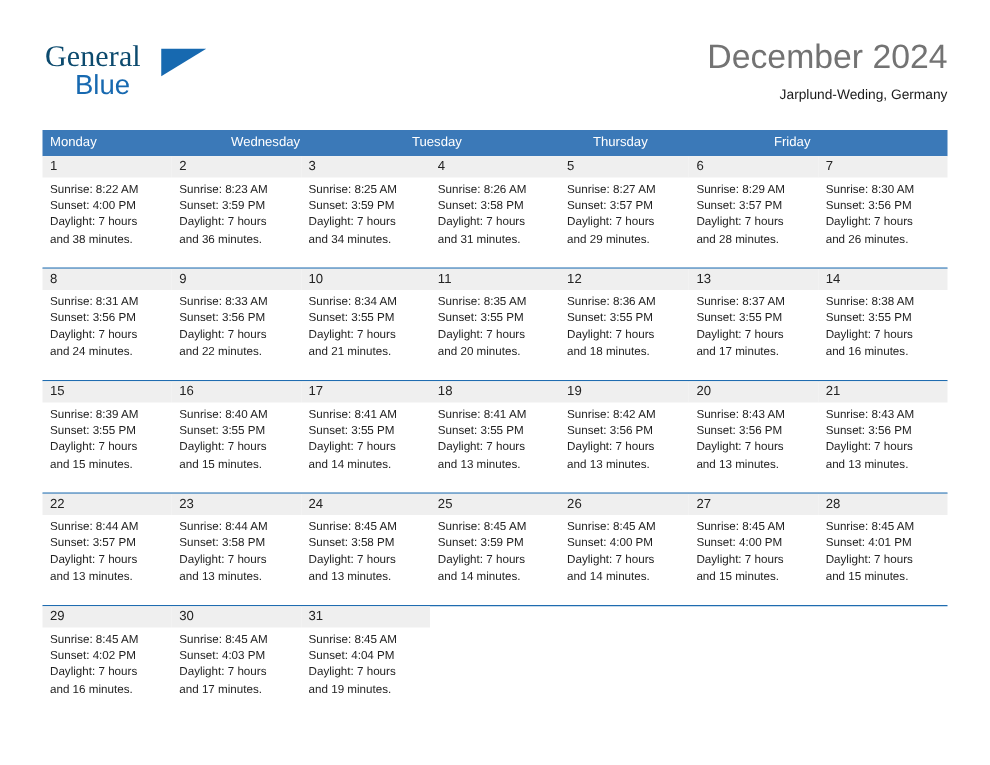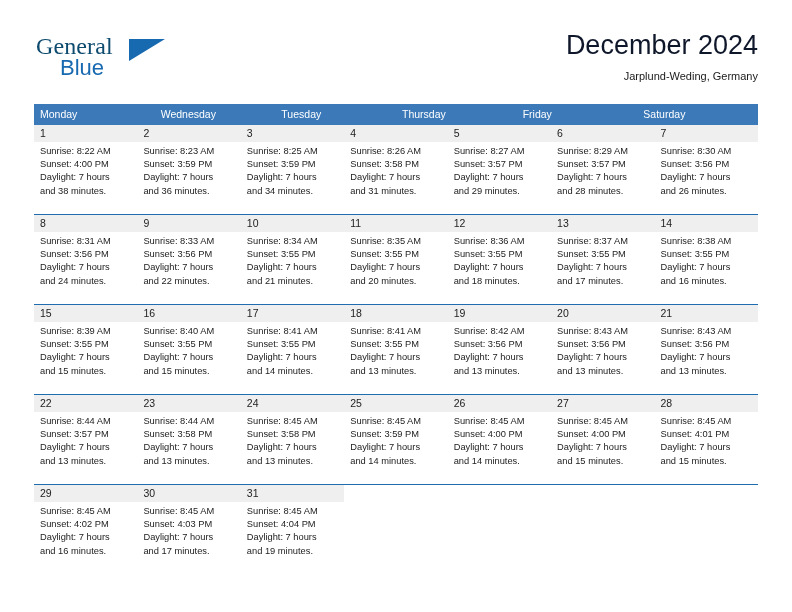--- a/index.html
+++ b/index.html
@@ -66,21 +66,21 @@
 
   .title-block {
     position: absolute;
     right: 34px;
     top: 28px;
     text-align: right;
   }
   .cal-title {
     font-size: 27px;
     font-weight: normal;
-    color: #0f172a;
+    color: #737373;
     line-height: 34px;
     white-space: nowrap;
   }
   .cal-subtitle {
     font-size: 11px;
     font-weight: normal;
     color: #1a1a1a;
     line-height: 22px;
     margin-top: 3px;
     white-space: nowrap;
@@ -170,21 +170,20 @@
   </div>
 
   <div class="calendar">
 
     <div class="dow-row">
       <div class="dow-cell">Monday</div>
       <div class="dow-cell">Wednesday</div>
       <div class="dow-cell">Tuesday</div>
       <div class="dow-cell">Thursday</div>
       <div class="dow-cell">Friday</div>
-      <div class="dow-cell">Saturday</div>
     </div>
 
     <div id="weeks-container">
         <div class="week-row">
           <div class="day-cell filled">
             <div class="daynum-band">
               <span class="daynum">1</span>
             </div>
             <div class="day-body">
               <div class="day-line">Sunrise: 8:22 AM</div>

